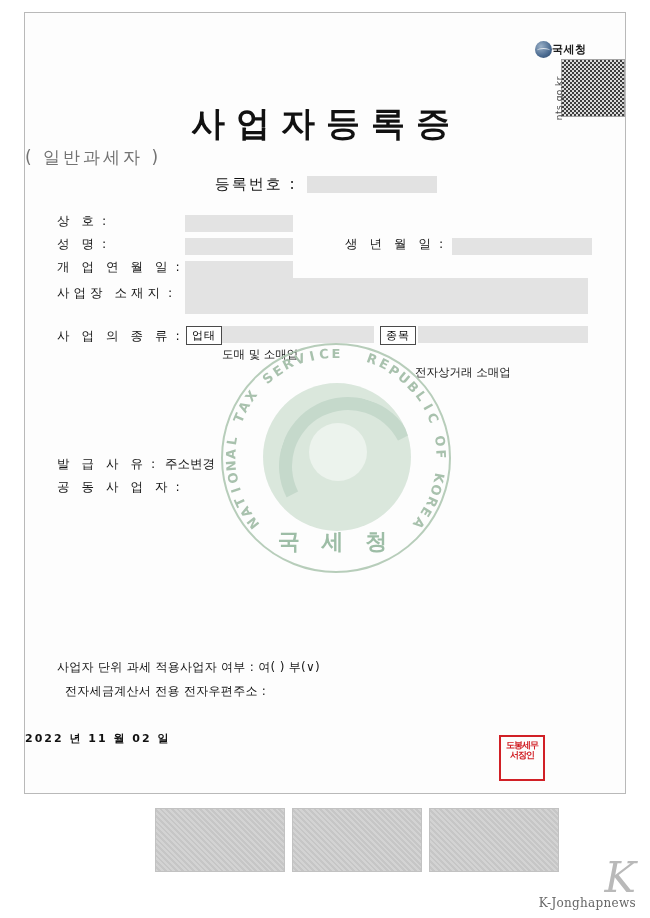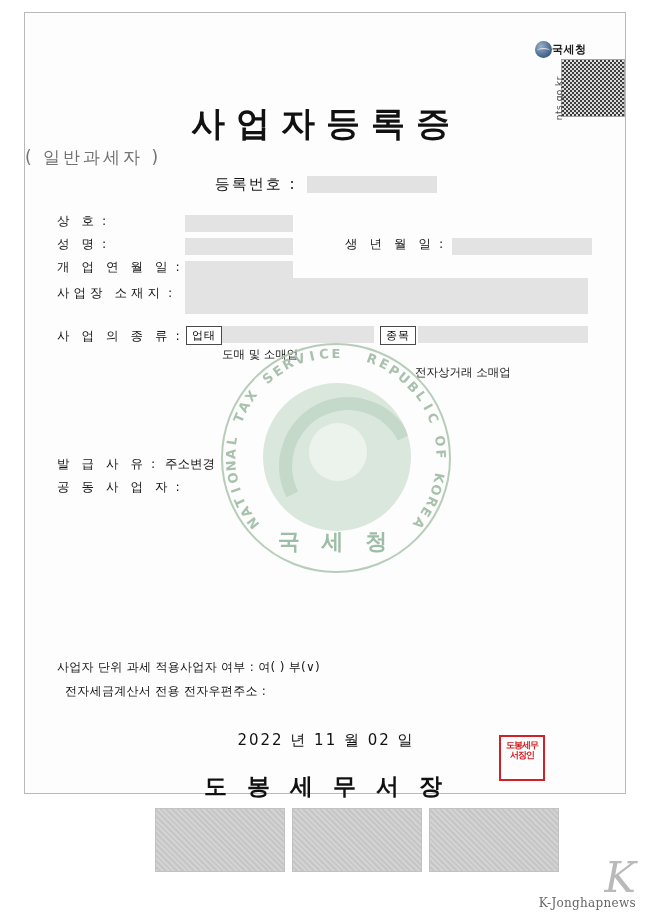--- a/index.html
+++ b/index.html
@@ -211,24 +211,25 @@
     font-size: 12px;
     color: #161616;
     letter-spacing: .3px;
   }
 
   
   #issue-date {
     position: absolute;
     left: 0; top: 718px;
     width: 602px;
-    text-align: center;
-    font-size: 15px;
+    text-align: left;
+    font-size: 11px;
     letter-spacing: 2px;
     color: #111;
+    font-weight: bold;
   }
   #issuer {
     position: absolute;
     left: 0; top: 758px;
     width: 602px;
     text-align: center;
     font-size: 23px;
     font-weight: bold;
     letter-spacing: 6px;
     color: #111;
@@ -401,21 +402,20 @@
     <div class="field" style="left:32px; top:466px;">
       <span class="flabel">공 동 사 업 자</span>
       <span class="colon">:</span>
     </div>
 
     <div class="statement" style="left:32px; top:646px;">사업자 단위 과세 적용사업자 여부 : 여(  ) 부(∨)</div>
     <div class="statement" style="left:32px; top:670px;margin-left:8px;">전자세금계산서 전용 전자우편주소 :</div>
 
     <div id="issue-date">2022 년 11 월 02 일</div>
     <div id="seal">도봉세무서장인</div>
-    <div id="issuer">도 봉 세 무 서 장</div>
 
   </div>
 
   <div id="footer">
 
     <div class="thumb" style="left:155px; width:128px;"></div>
     <div class="thumb" style="left:292px; width:128px;"></div>
     <div class="thumb" style="left:429px; width:128px;"></div>
 
     <div id="yonhap">

